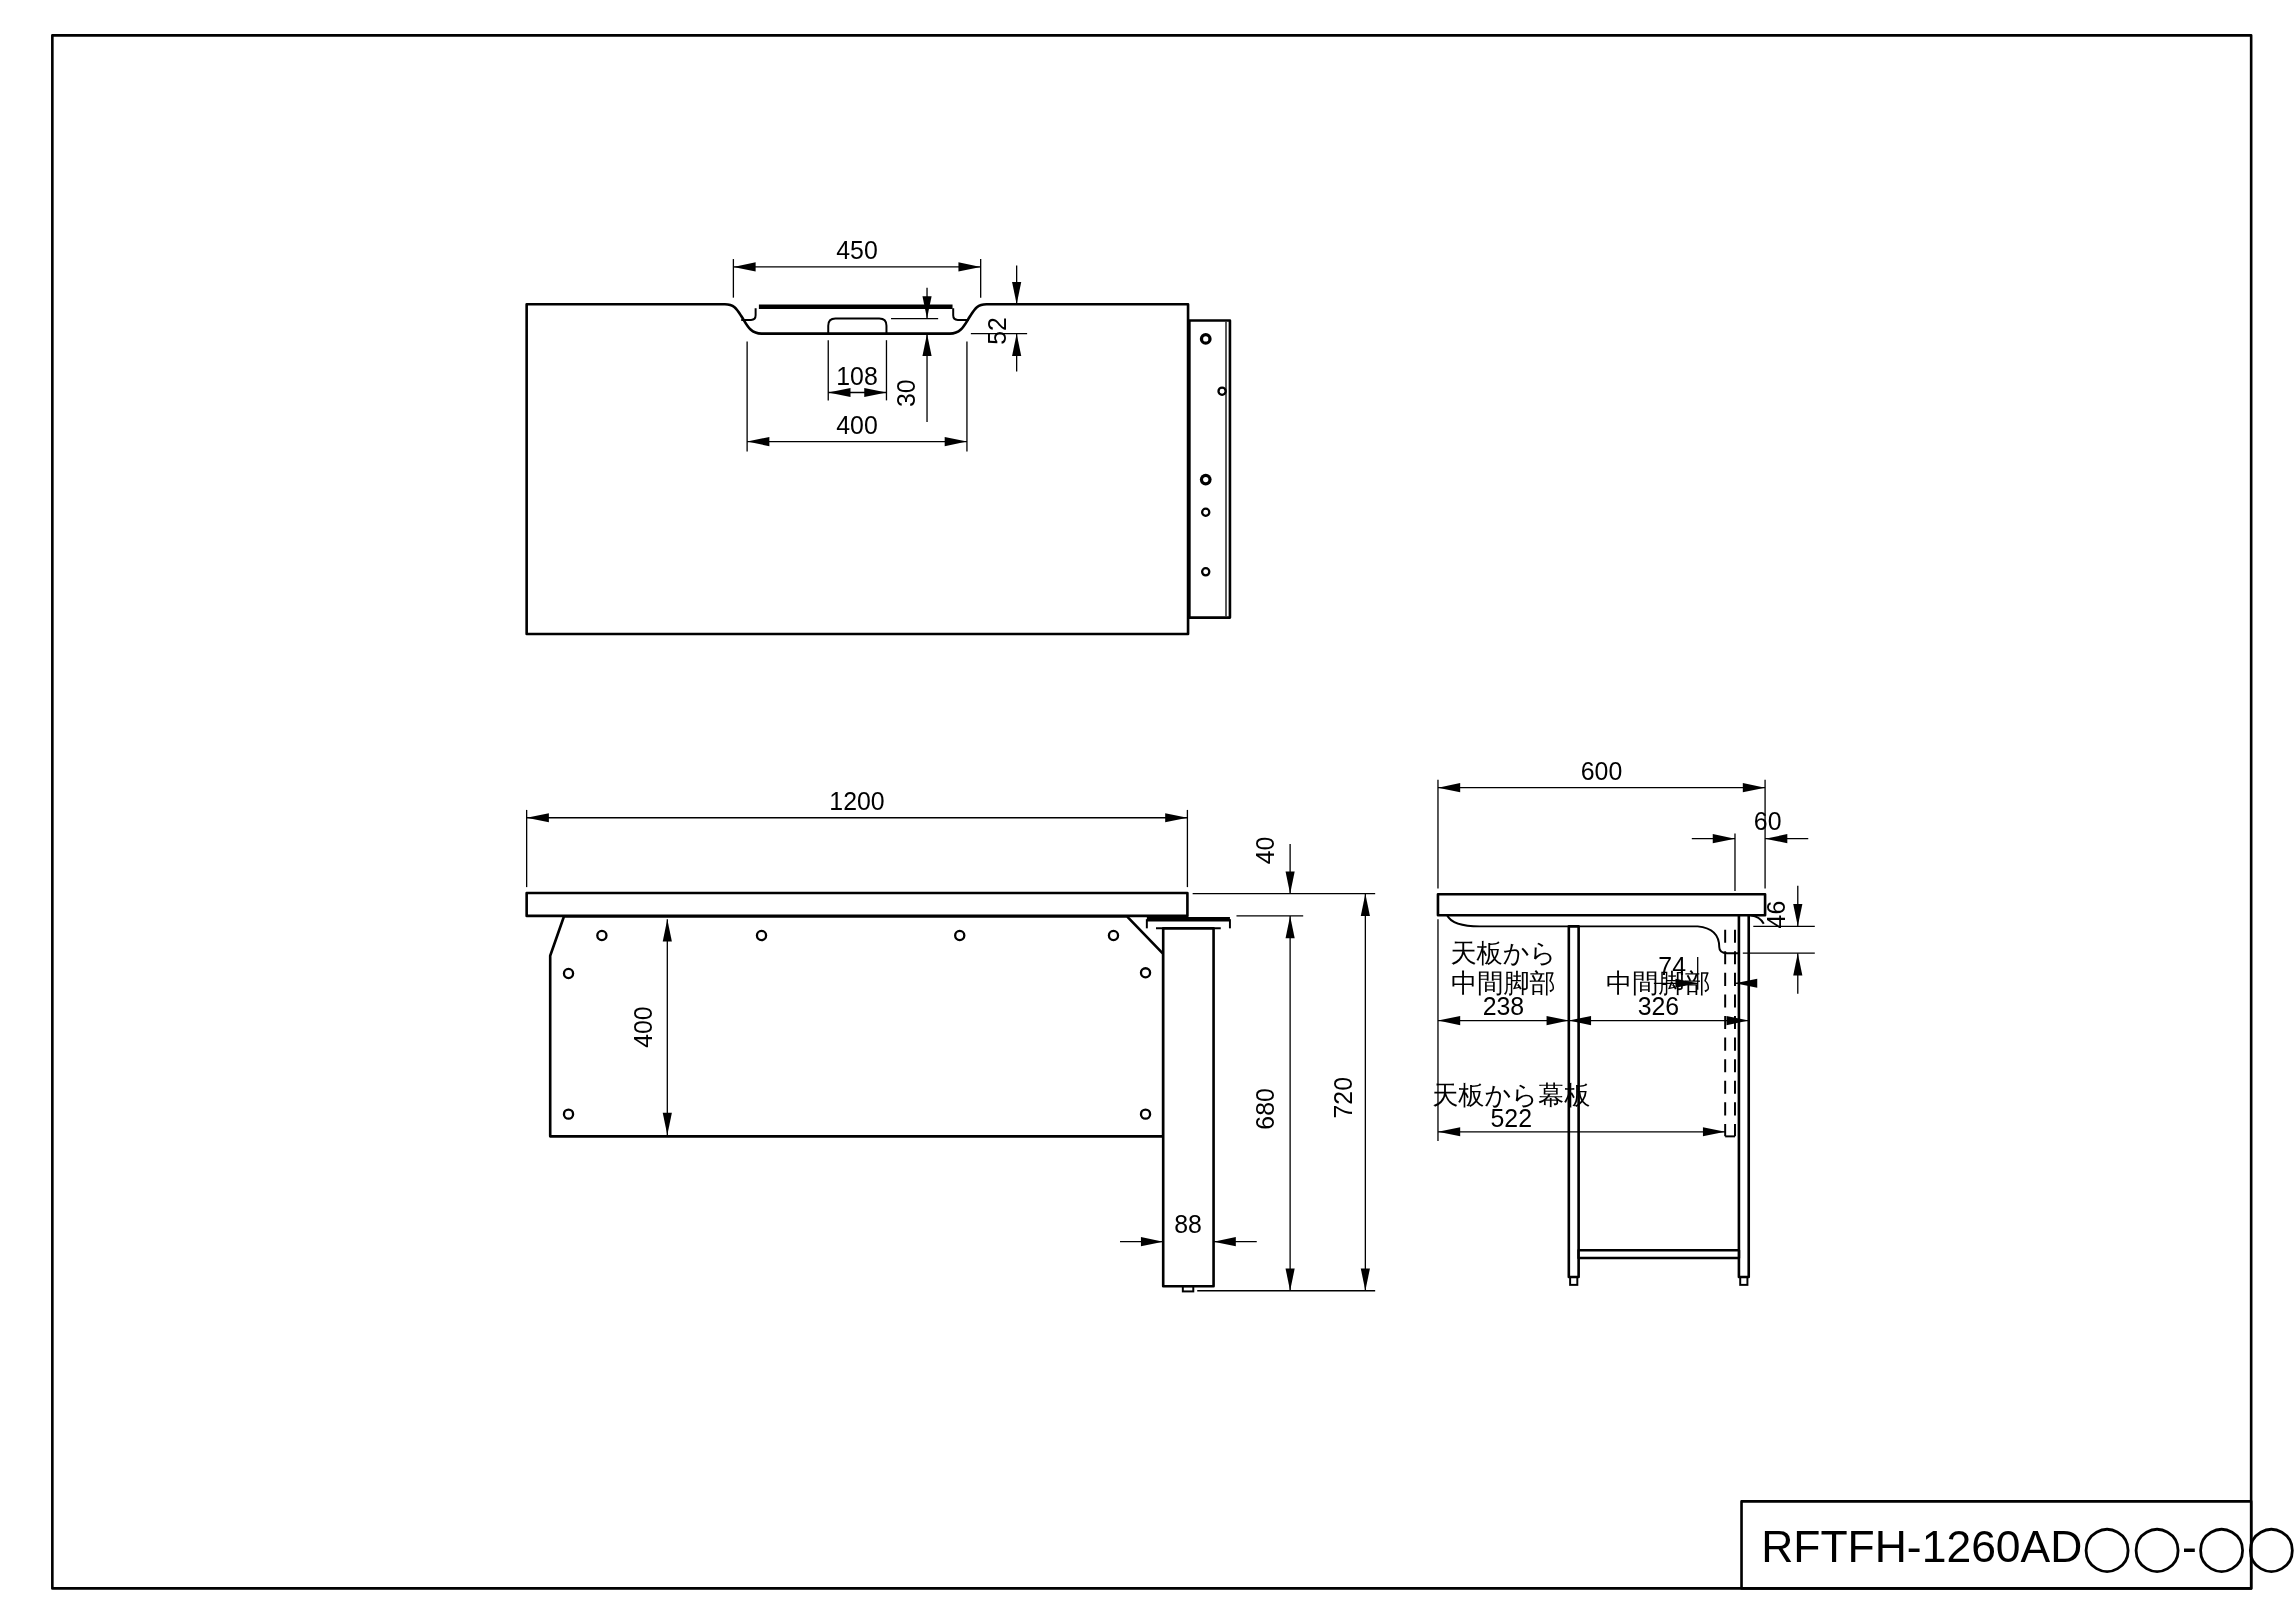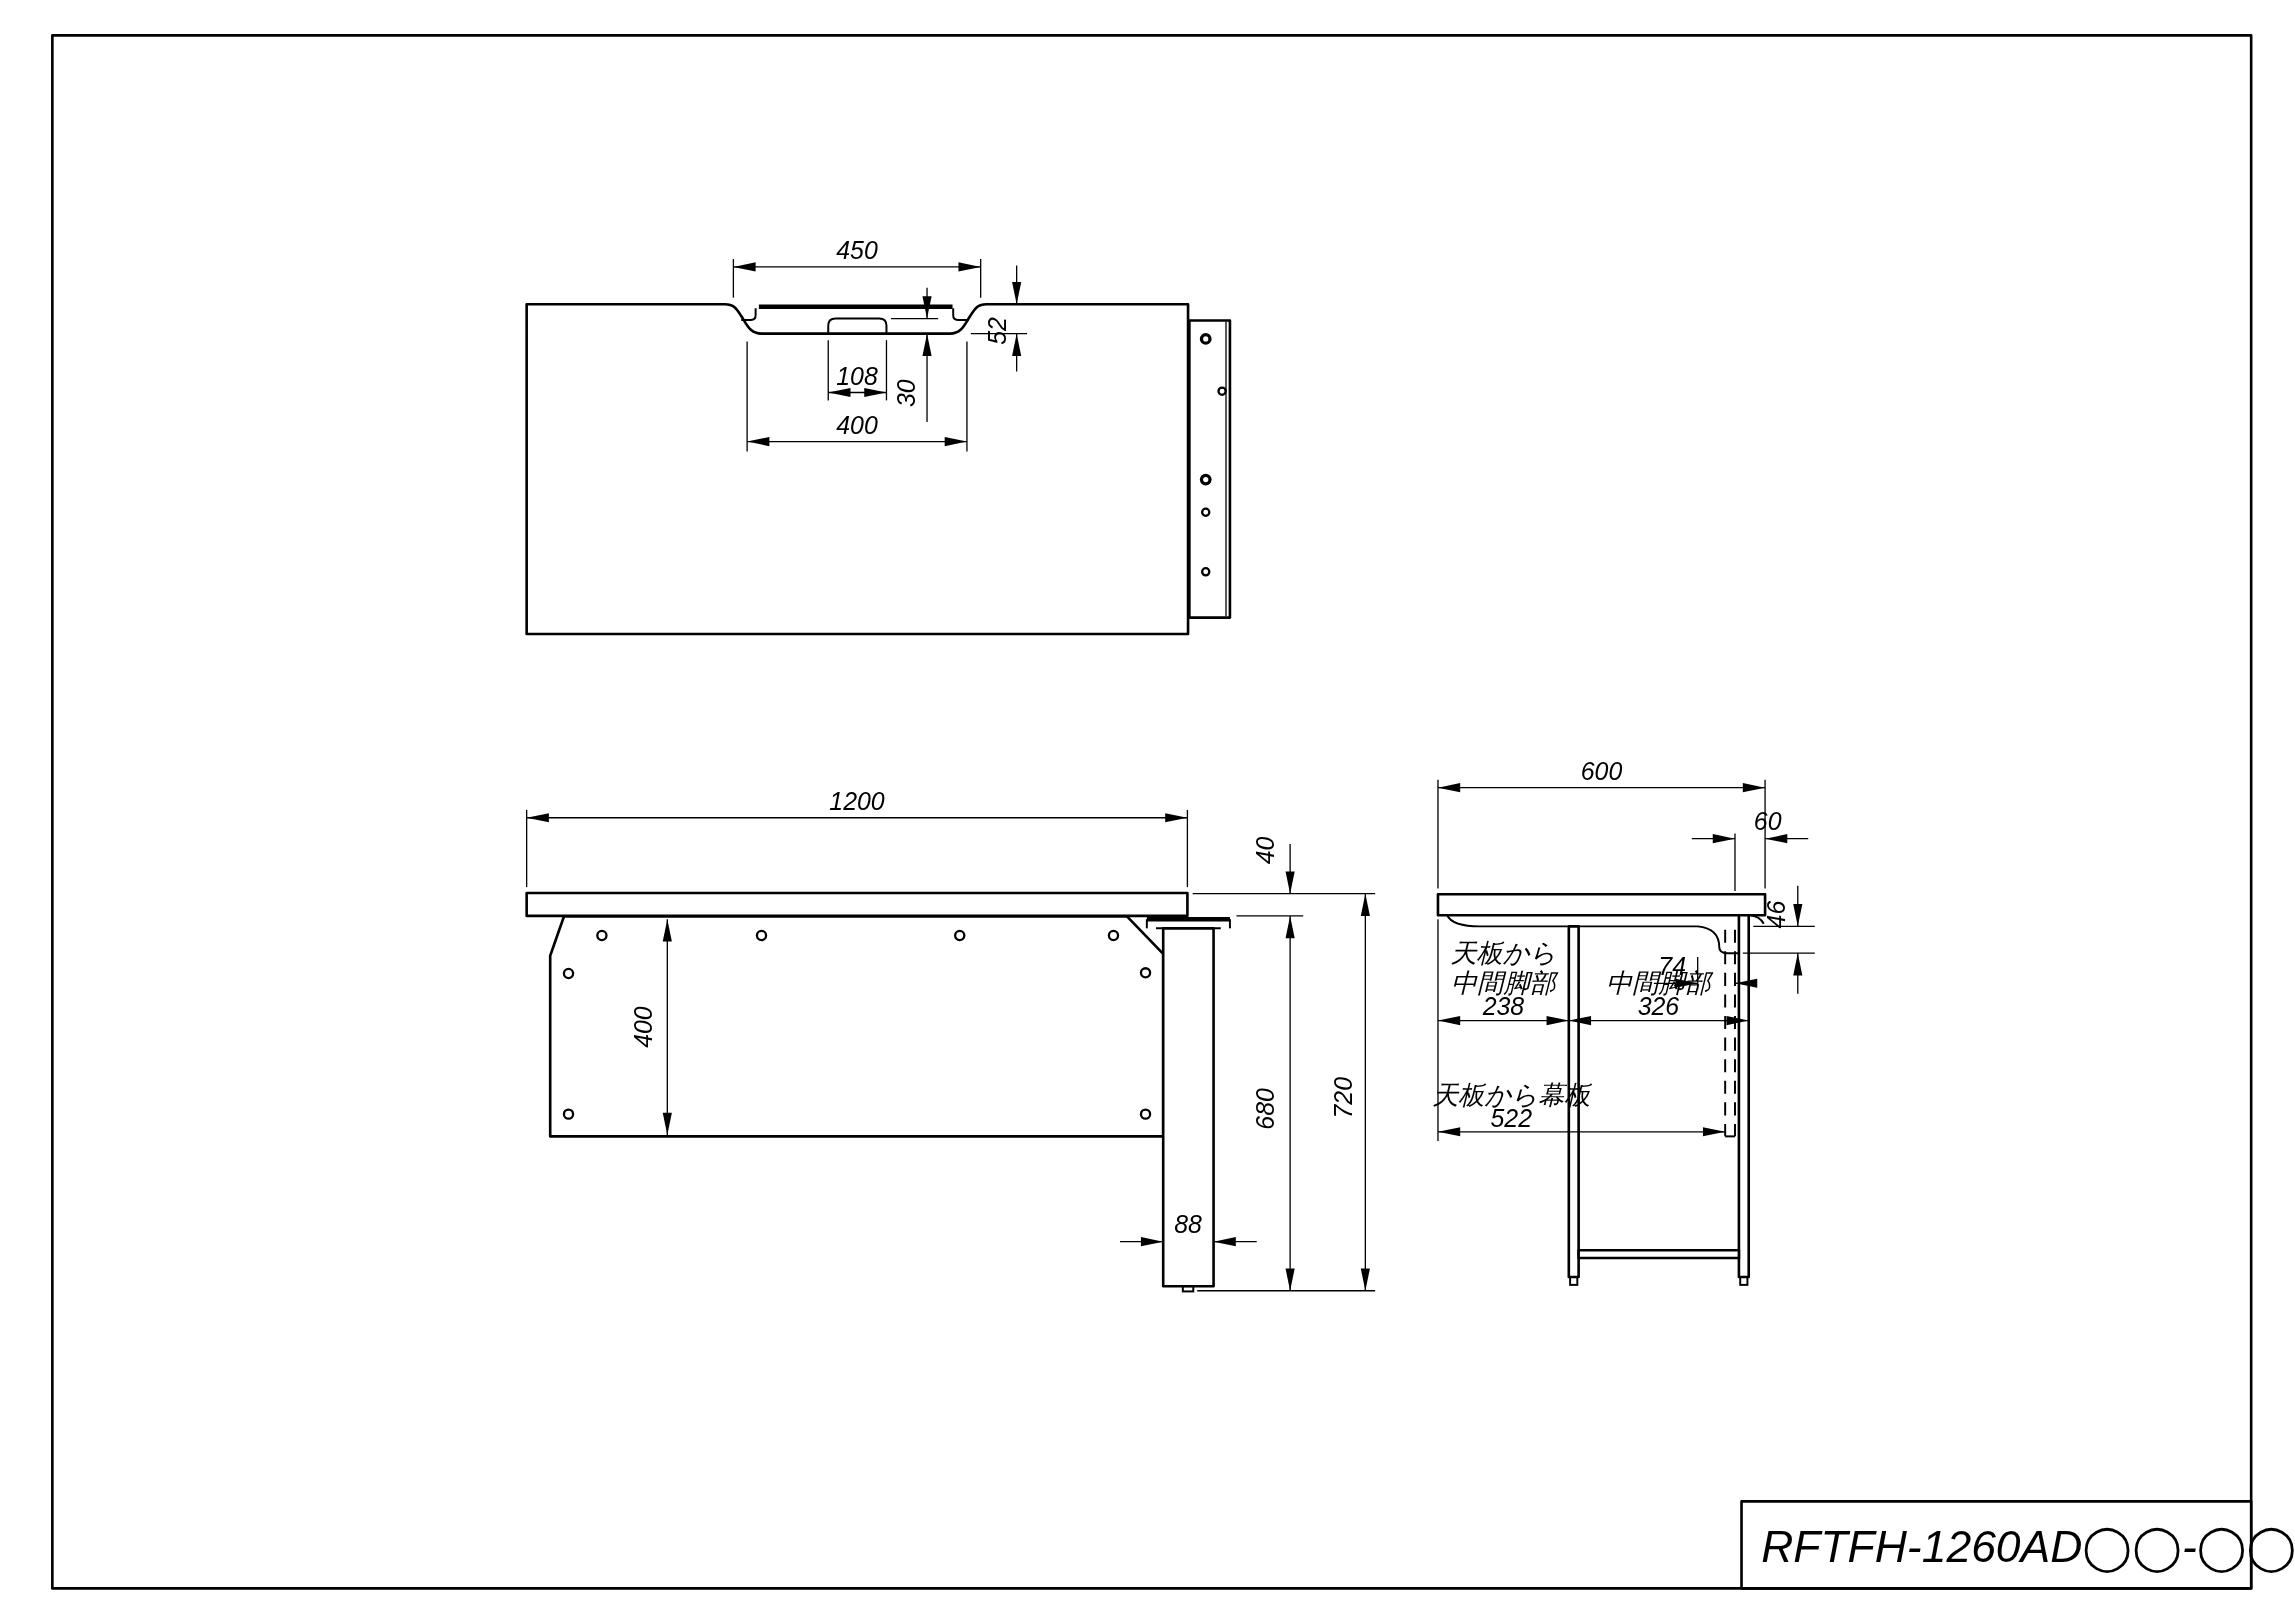--- a/index.html
+++ b/index.html
@@ -1,16 +1,16 @@
 <!DOCTYPE html>
 <html style="font-size:10.5px"><head>
 <meta charset="utf-8">
 <style>
   html,body{margin:0;padding:0;background:#ffffff;}
-  .sheet{width:100vw;max-width:100%;font-style:italic;}
+  .sheet{width:100vw;max-width:100%;}
   svg{display:block;width:100%;height:auto;background:#ffffff;}
   svg text{font-family:"Liberation Sans","DejaVu Sans",sans-serif;fill:#000;}
   .dimtxt{font-size:38px;}
   .jptxt{font-size:40px;}
   .titletxt{font-size:68px;}
   .obj{stroke:#000;stroke-width:4;fill:none;stroke-linecap:round;stroke-linejoin:round;}
   .objfill{stroke:#000;stroke-width:4;fill:#fff;stroke-linejoin:round;}
   .thin{stroke:#000;stroke-width:2;fill:none;}
   .med{stroke:#000;stroke-width:3;fill:none;}
   .thick{stroke:#000;stroke-width:7;fill:none;}

